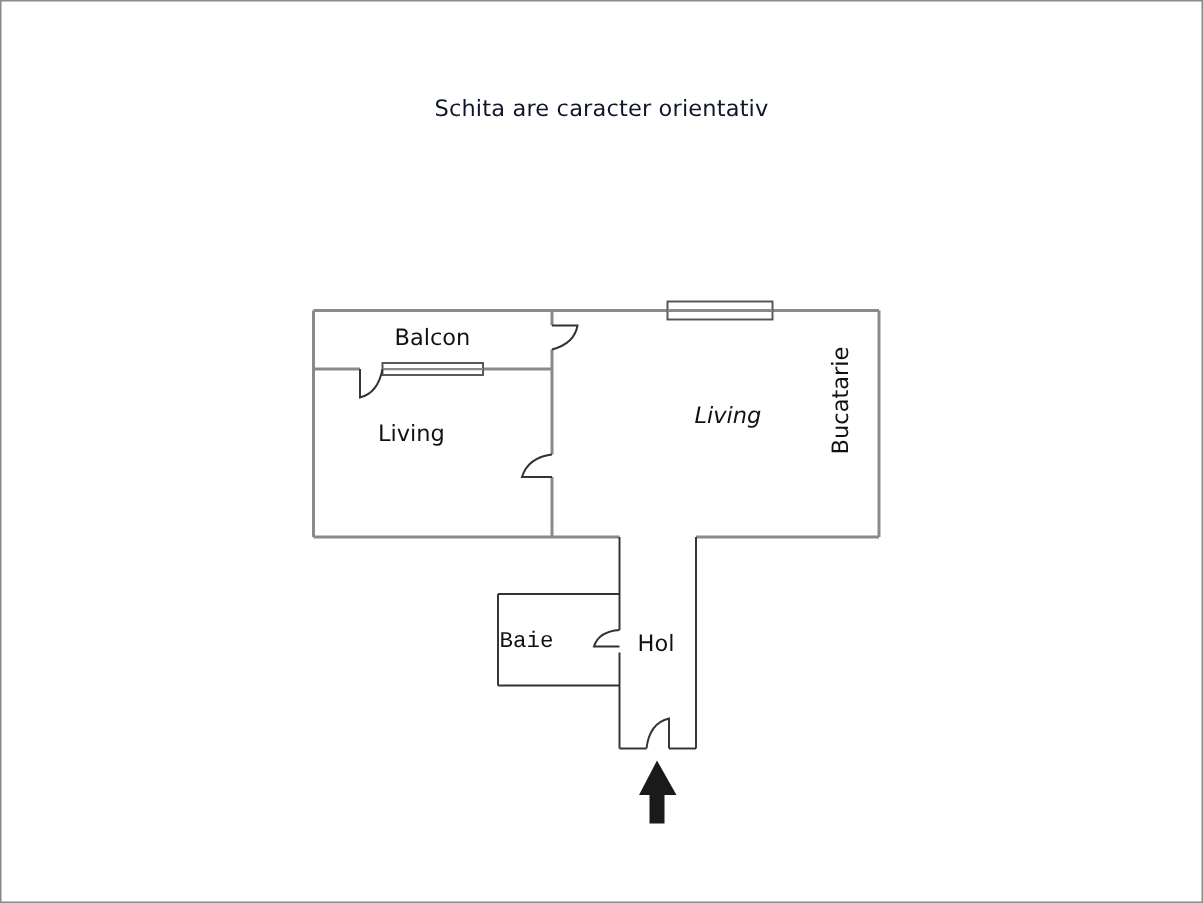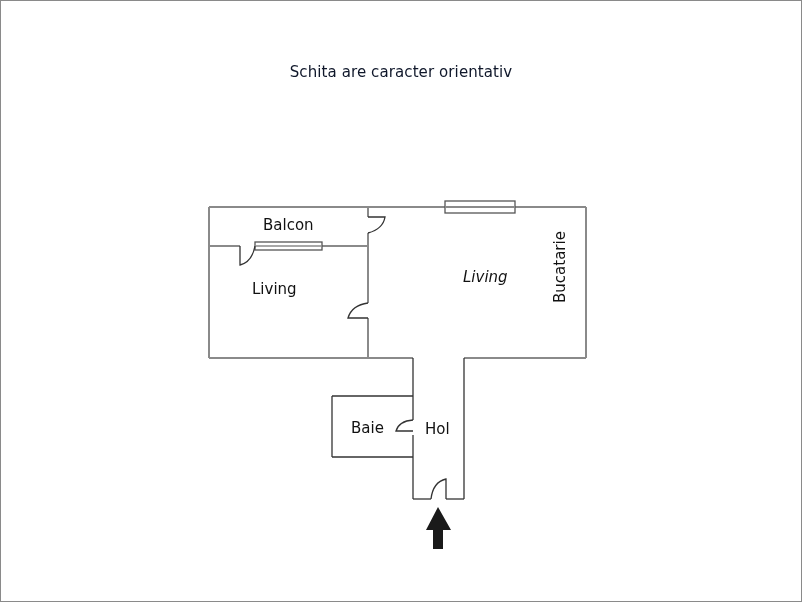--- a/index.html
+++ b/index.html
@@ -77,14 +77,14 @@
 
   <g>
     <polygon points="438,507 426,530 433,530 433,549 443,549 443,530 451,530" fill="#1a1a1a"></polygon>
   </g>
 </svg>
 
 <div class="lbl" style="left:263px; top:216px;text-align:center;">Balcon</div>
 <div class="lbl" style="left:252px; top:280px;">Living</div>
 <div class="lbl" style="left:463px; top:268px;font-style:italic;">Living</div>
 <div class="lbl rot" style="left:520px; top:258px; width:80px; text-align:center;">Bucatarie</div>
-<div class="lbl" style="left:351px; top:419px;">Baie</div>
+<div class="lbl" style="left:333px; top:419px;font-family:Liberation Mono, monospace;">Baie</div>
 <div class="lbl" style="left:425px; top:420px;text-align:right;">Hol</div>
 
 </body></html>

